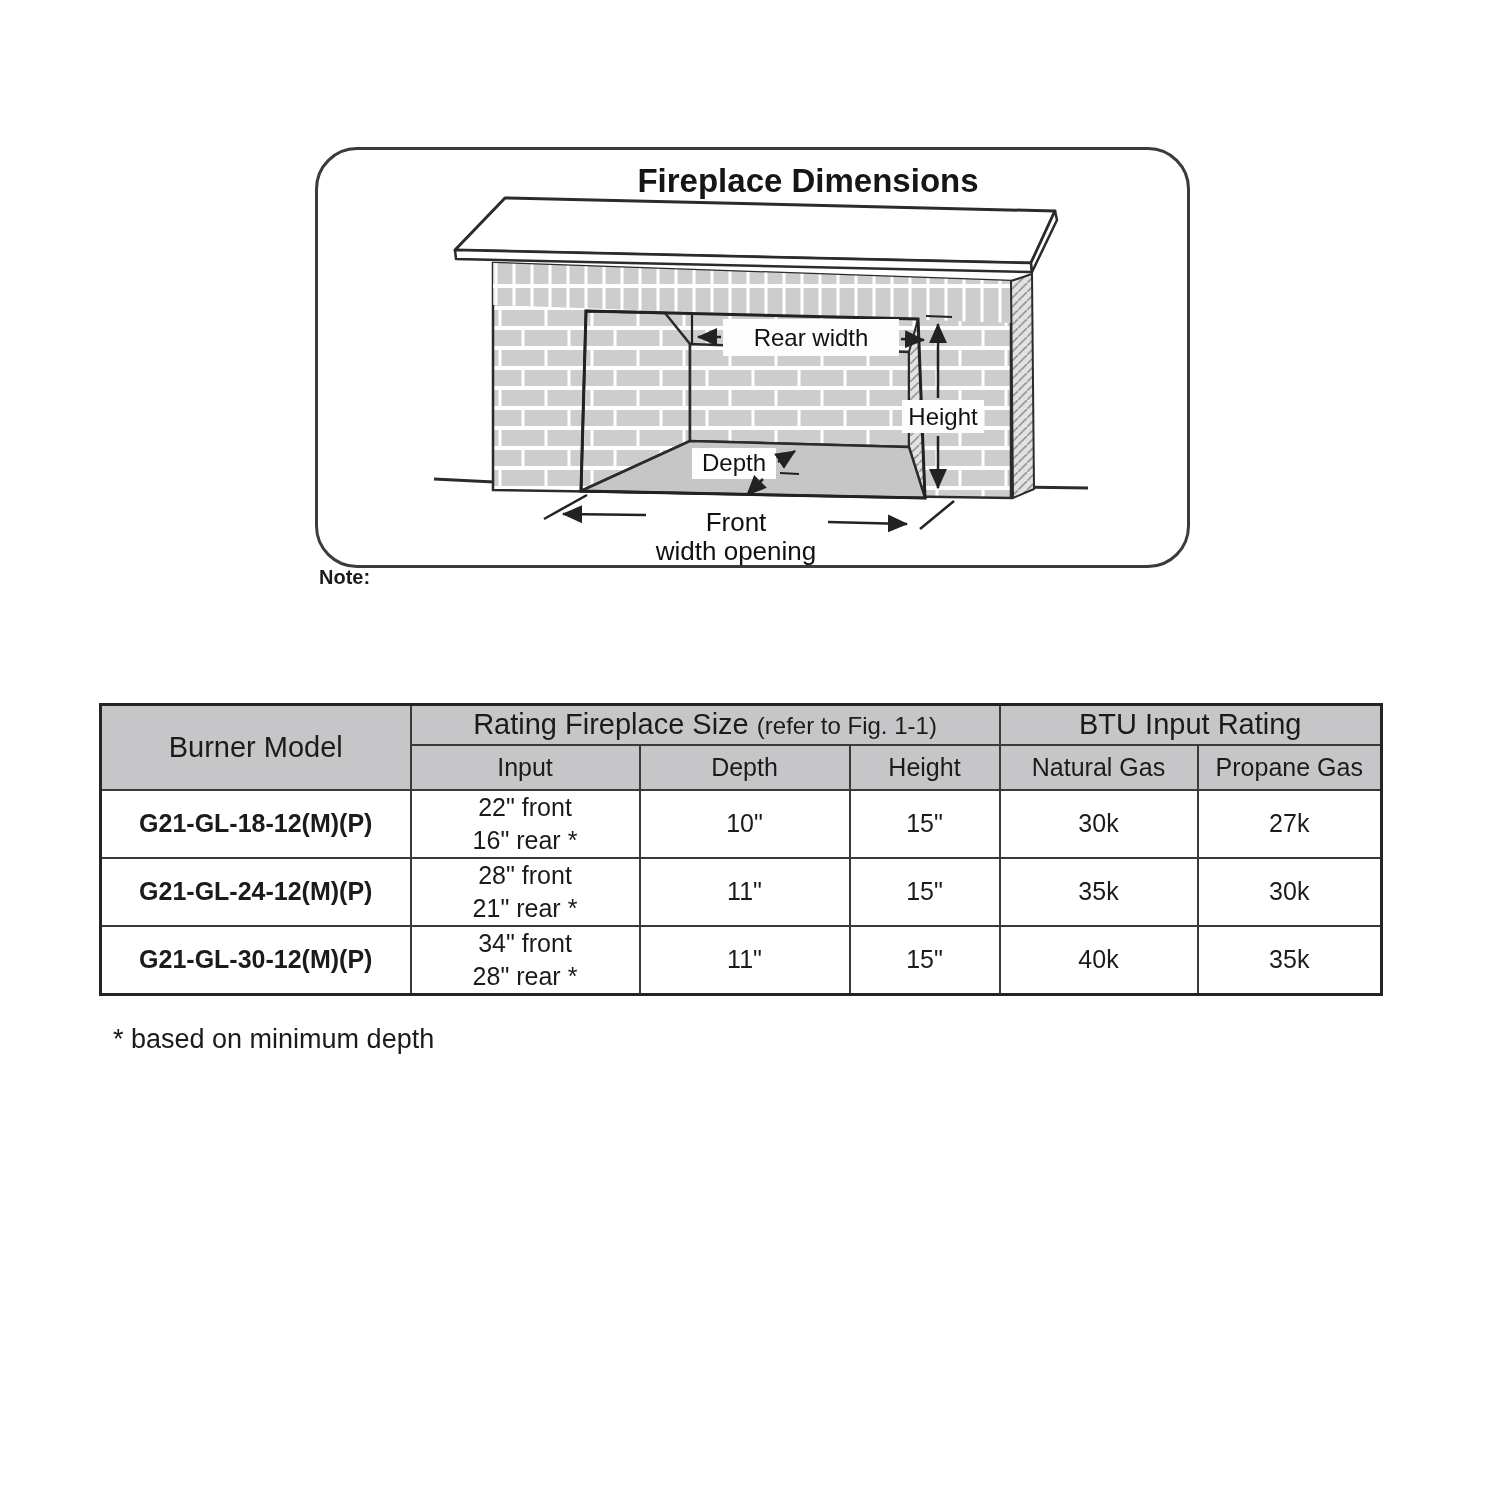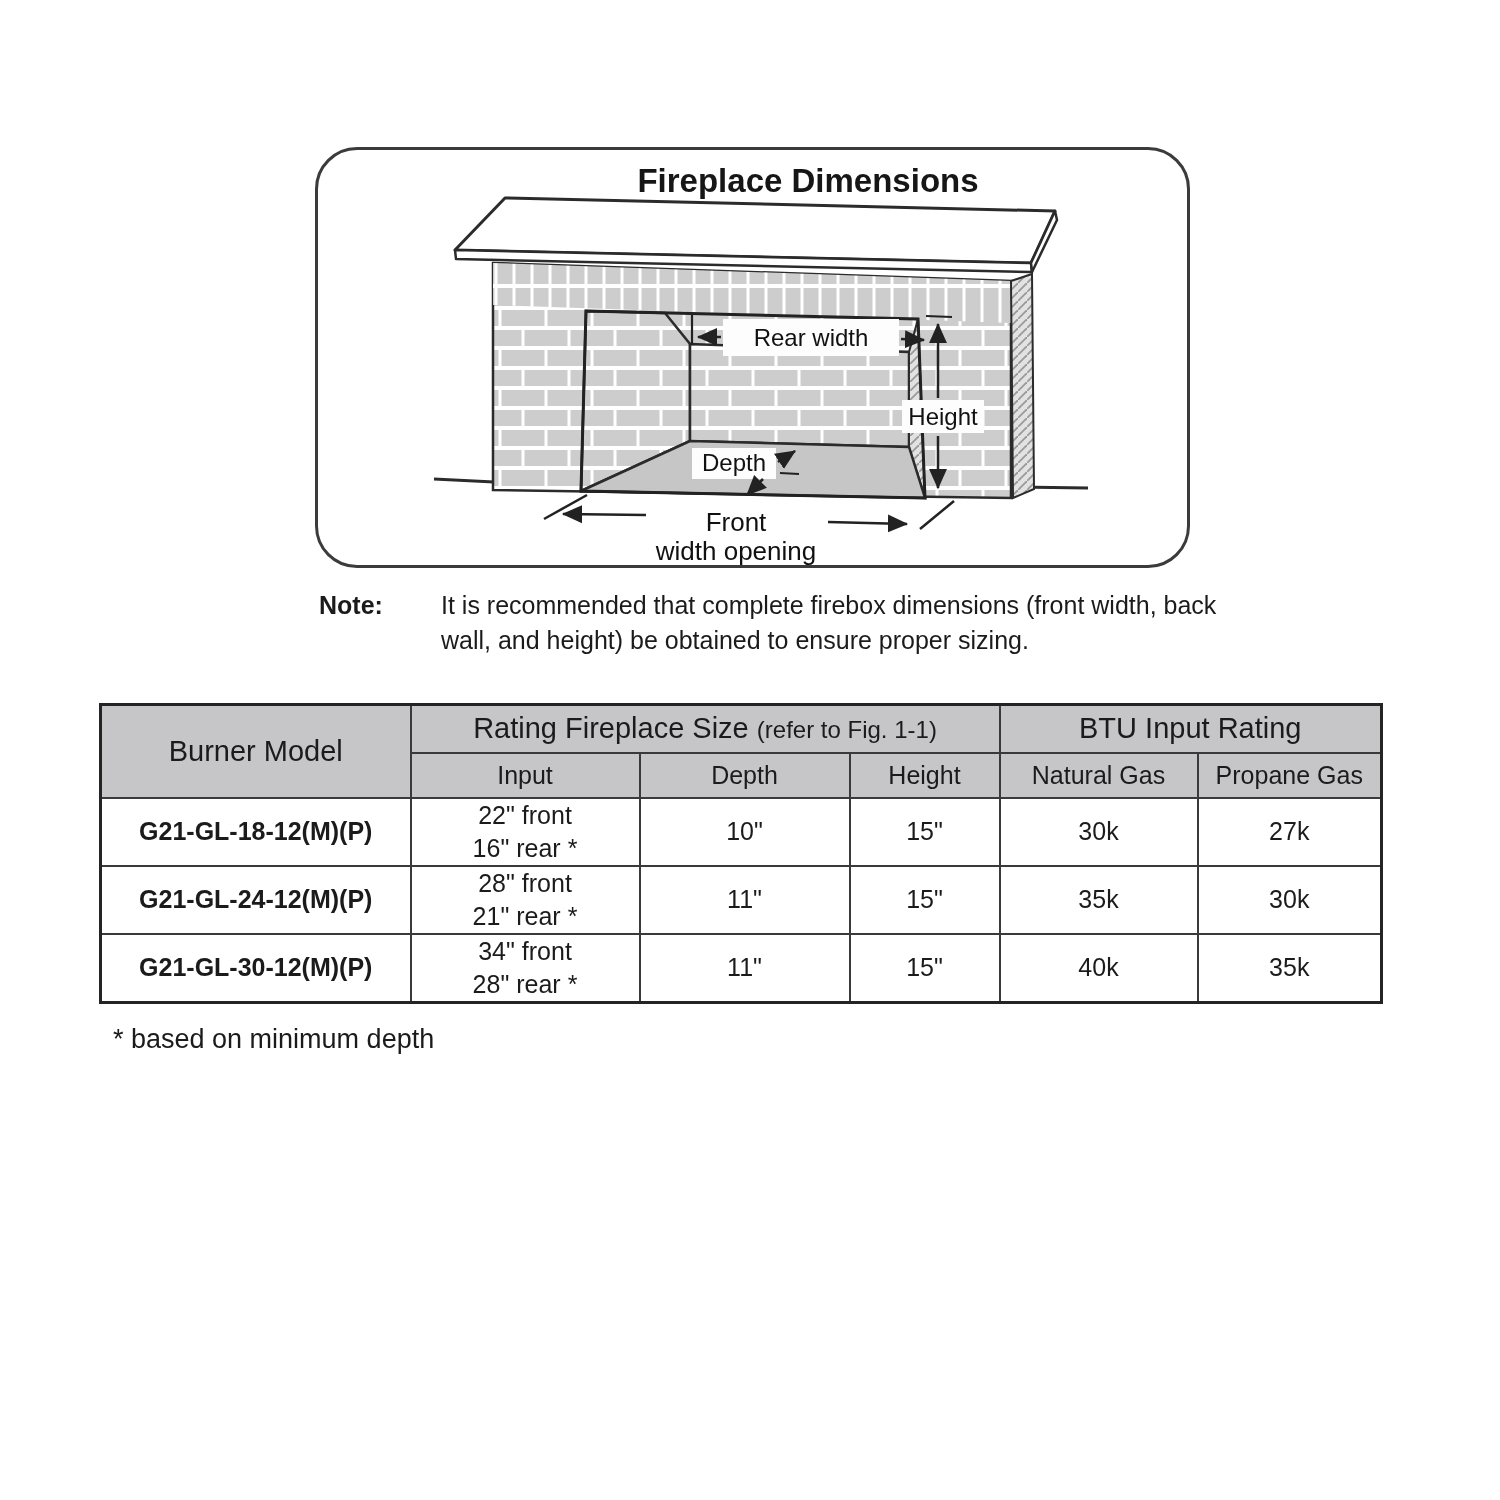--- a/index.html
+++ b/index.html
@@ -5,33 +5,33 @@
   html,body{margin:0;padding:0;background:#fff;}
   .page{position:relative;width:1500px;height:1500px;background:#ffffff;
         font-family:"Liberation Sans", sans-serif;color:#1b1b1b;overflow:hidden;}
 
   
   .panel{position:absolute;left:315px;top:147px;width:875px;height:421px;
          border:3px solid #3b3b3b;border-radius:42px;box-sizing:border-box;background:#fff;}
   .panel svg{position:absolute;left:-2px;top:-2px;}
 
   
-  .note{position:absolute;left:319px;top:588px;display:flex;font-size:25px;line-height:35px;gap:21px;}
+  .note{position:absolute;left:319px;top:560px;display:flex;font-size:20px;line-height:35px;}
   .note-label{font-weight:bold;width:101px;flex:0 0 101px;}
   .note-body{width:785px;}
 
   
   table.spec{position:absolute;left:99px;top:703px;border-collapse:collapse;table-layout:fixed;
              background:#fff;border:3px solid #242424;font-size:25px;}
   table.spec th,table.spec td{border:2px solid #3a3a3a;text-align:center;vertical-align:middle;
              padding:0;overflow:hidden;}
   table.spec thead th{background:#c6c6c9;font-weight:normal;}
   th.big{font-size:29px;}
   th.big .ref{font-size:24px;}
-  tr.group-row{height:48px;}
+  tr.group-row{height:40px;}
   tr.sub-row{height:45px;}
   tr.data-row{height:64px;}
   td.model{font-weight:bold;}
   .two-line div{line-height:33px;}
 
   .footnote{position:absolute;left:113px;top:1024px;font-size:27px;}
 
   .diagram-label{font-size:24px;fill:#111;}
   .front-label{font-size:26px;fill:#111;}
 </style>
@@ -104,21 +104,20 @@
       <path d="M330,367 L247,366" stroke="#222" stroke-width="2.5" marker-end="url(#arr)"></path>
       <path d="M512,374 L591,376" stroke="#222" stroke-width="2.5" marker-end="url(#arr)"></path>
       <path d="M638,353 L604,381" stroke="#222" stroke-width="2.5"></path>
       <text x="420" y="383" text-anchor="middle" class="front-label">Front</text>
       <text x="420" y="412" text-anchor="middle" class="front-label">width opening</text>
     </svg>
   </div>
 
   <div class="note">
     <span class="note-label">Note:</span>
-    <span class="note-body">It is recommended that complete firebox dimensions (front width, back wall, and height) be obtained to ensure proper sizing.</span>
   </div>
 
   <table class="spec">
     <colgroup>
       <col style="width:310px">
         <col style="width:229px">
         <col style="width:210px">
       <col style="width:150px">
         <col style="width:198px">
         <col style="width:184px">

